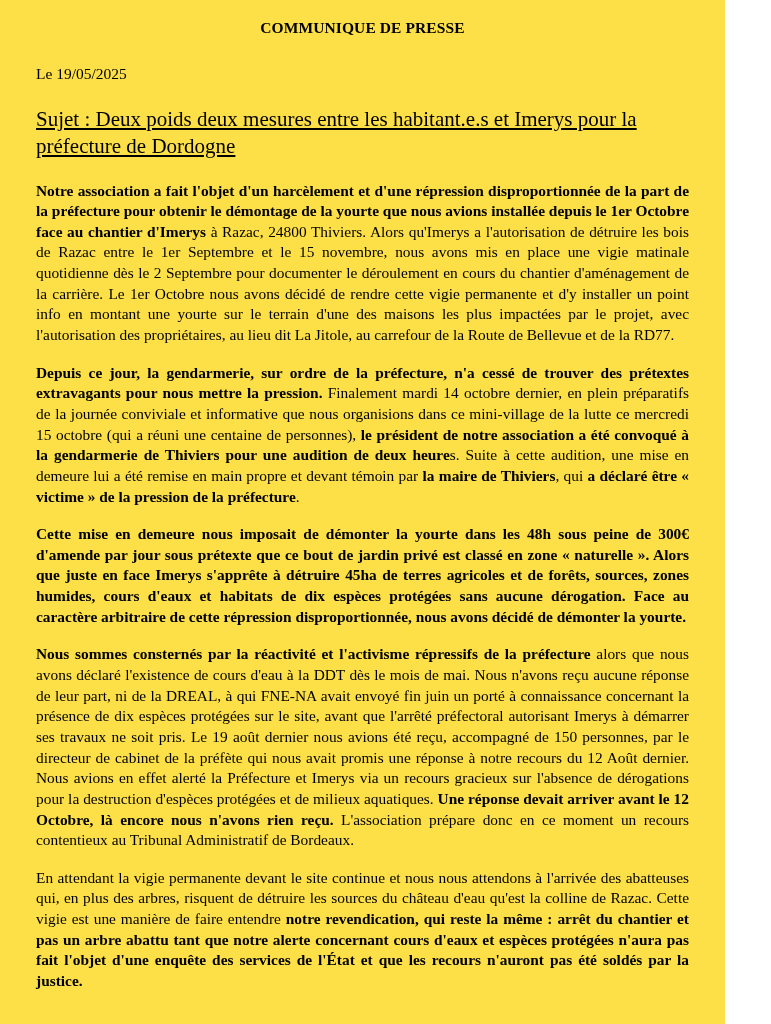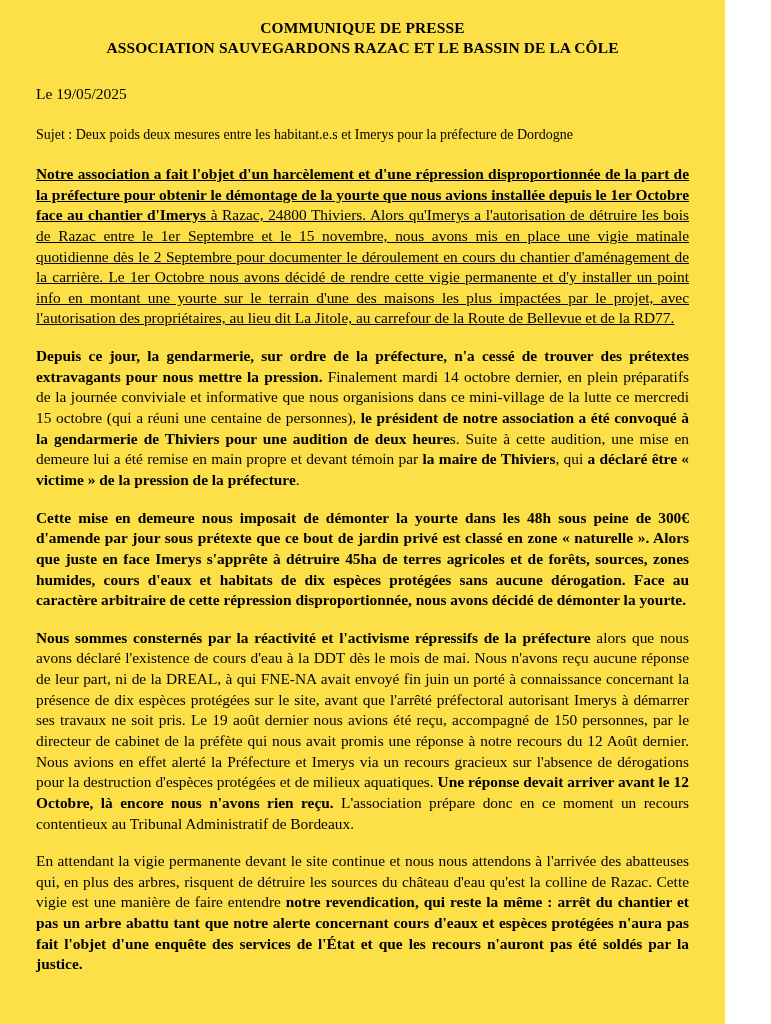--- a/index.html
+++ b/index.html
@@ -29,41 +29,41 @@
   }
   .title-line1 { display: block; }
   .title-line2 { display: block; }
   .date-line {
     margin-top: 26px;
     font-size: 15.5px;
     line-height: 1.3;
   }
   .subject-line {
     margin-top: 22px;
-    font-size: 14px;
+    font-size: 21px;
+    text-decoration: underline;
     line-height: 1.3;
   }
   p.para {
     margin: 17px 0 0 0;
     font-size: 15.4px;
     line-height: 1.34;
     text-align: justify;
     text-justify: inter-word;
   }
-  p.para.first { margin-top: 20px; text-decoration: underline; }
+  p.para.first { margin-top: 20px; }
   b { font-weight: bold; }
 </style>
 </head>
 <body>
 
 <div class="page">
 
   <div class="title-block">
     <span class="title-line1">COMMUNIQUE DE PRESSE</span>
-    <span class="title-line2">ASSOCIATION SAUVEGARDONS RAZAC ET LE BASSIN DE LA CÔLE</span>
   </div>
 
   <div class="date-line">Le 19/05/2025</div>
 
   <div class="subject-line">Sujet : Deux poids deux mesures entre les habitant.e.s et Imerys pour la préfecture de Dordogne</div>
 
   <p class="para first"><b>Notre association a fait l'objet d'un harcèlement et d'une répression disproportionnée de la part de la préfecture pour obtenir le démontage de la yourte que nous avions installée depuis le 1er Octobre face au chantier d'Imerys</b><span> à Razac, 24800 Thiviers. Alors qu'Imerys a l'autorisation de détruire les bois de Razac entre le 1er Septembre et le 15 novembre, nous avons mis en place une vigie matinale quotidienne dès le 2 Septembre pour documenter le déroulement en cours du chantier d'aménagement de la carrière. Le 1er Octobre nous avons décidé de rendre cette vigie permanente et d'y installer un point info en montant une yourte sur le terrain d'une des maisons les plus impactées par le projet, avec l'autorisation des propriétaires, au lieu dit La Jitole, au carrefour de la Route de Bellevue et de la RD77.</span></p>
 
   <p class="para"><b>Depuis ce jour, la gendarmerie, sur ordre de la préfecture, n'a cessé de trouver des prétextes extravagants pour nous mettre la pression.</b><span> Finalement mardi 14 octobre dernier, en plein préparatifs de la journée conviviale et informative que nous organisions dans ce mini-village de la lutte ce mercredi 15 octobre (qui a réuni une centaine de personnes), </span><b>le président de notre association a été convoqué à la gendarmerie de Thiviers pour une audition de deux heure</b><span>s. Suite à cette audition, une mise en demeure lui a été remise en main propre et devant témoin par </span><b>la maire de Thiviers</b><span>, qui </span><b>a déclaré être « victime » de la pression de la préfecture</b><span>.</span></p>
 

